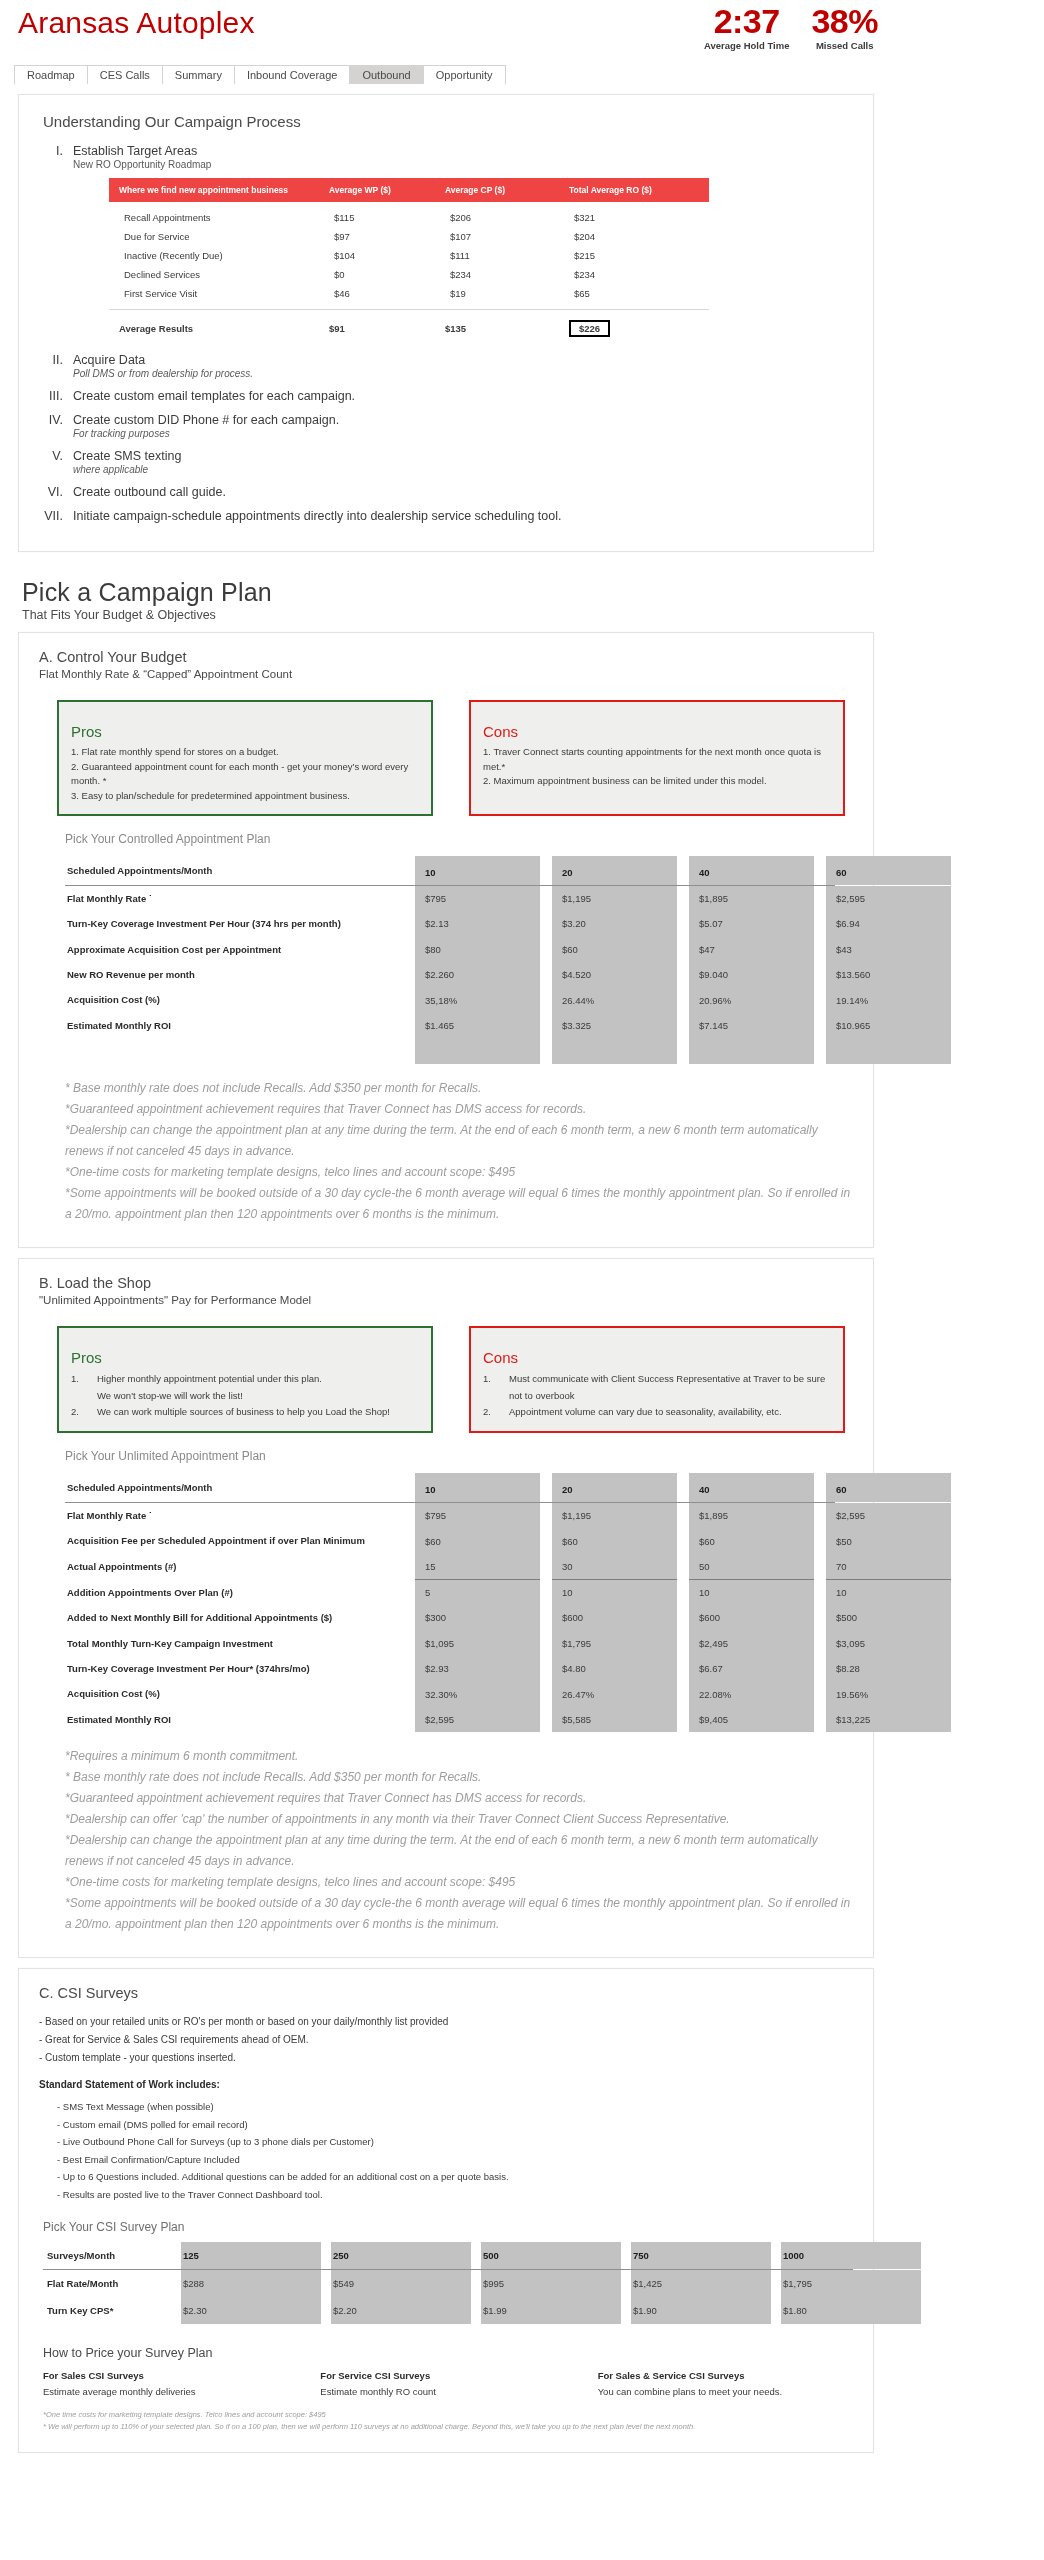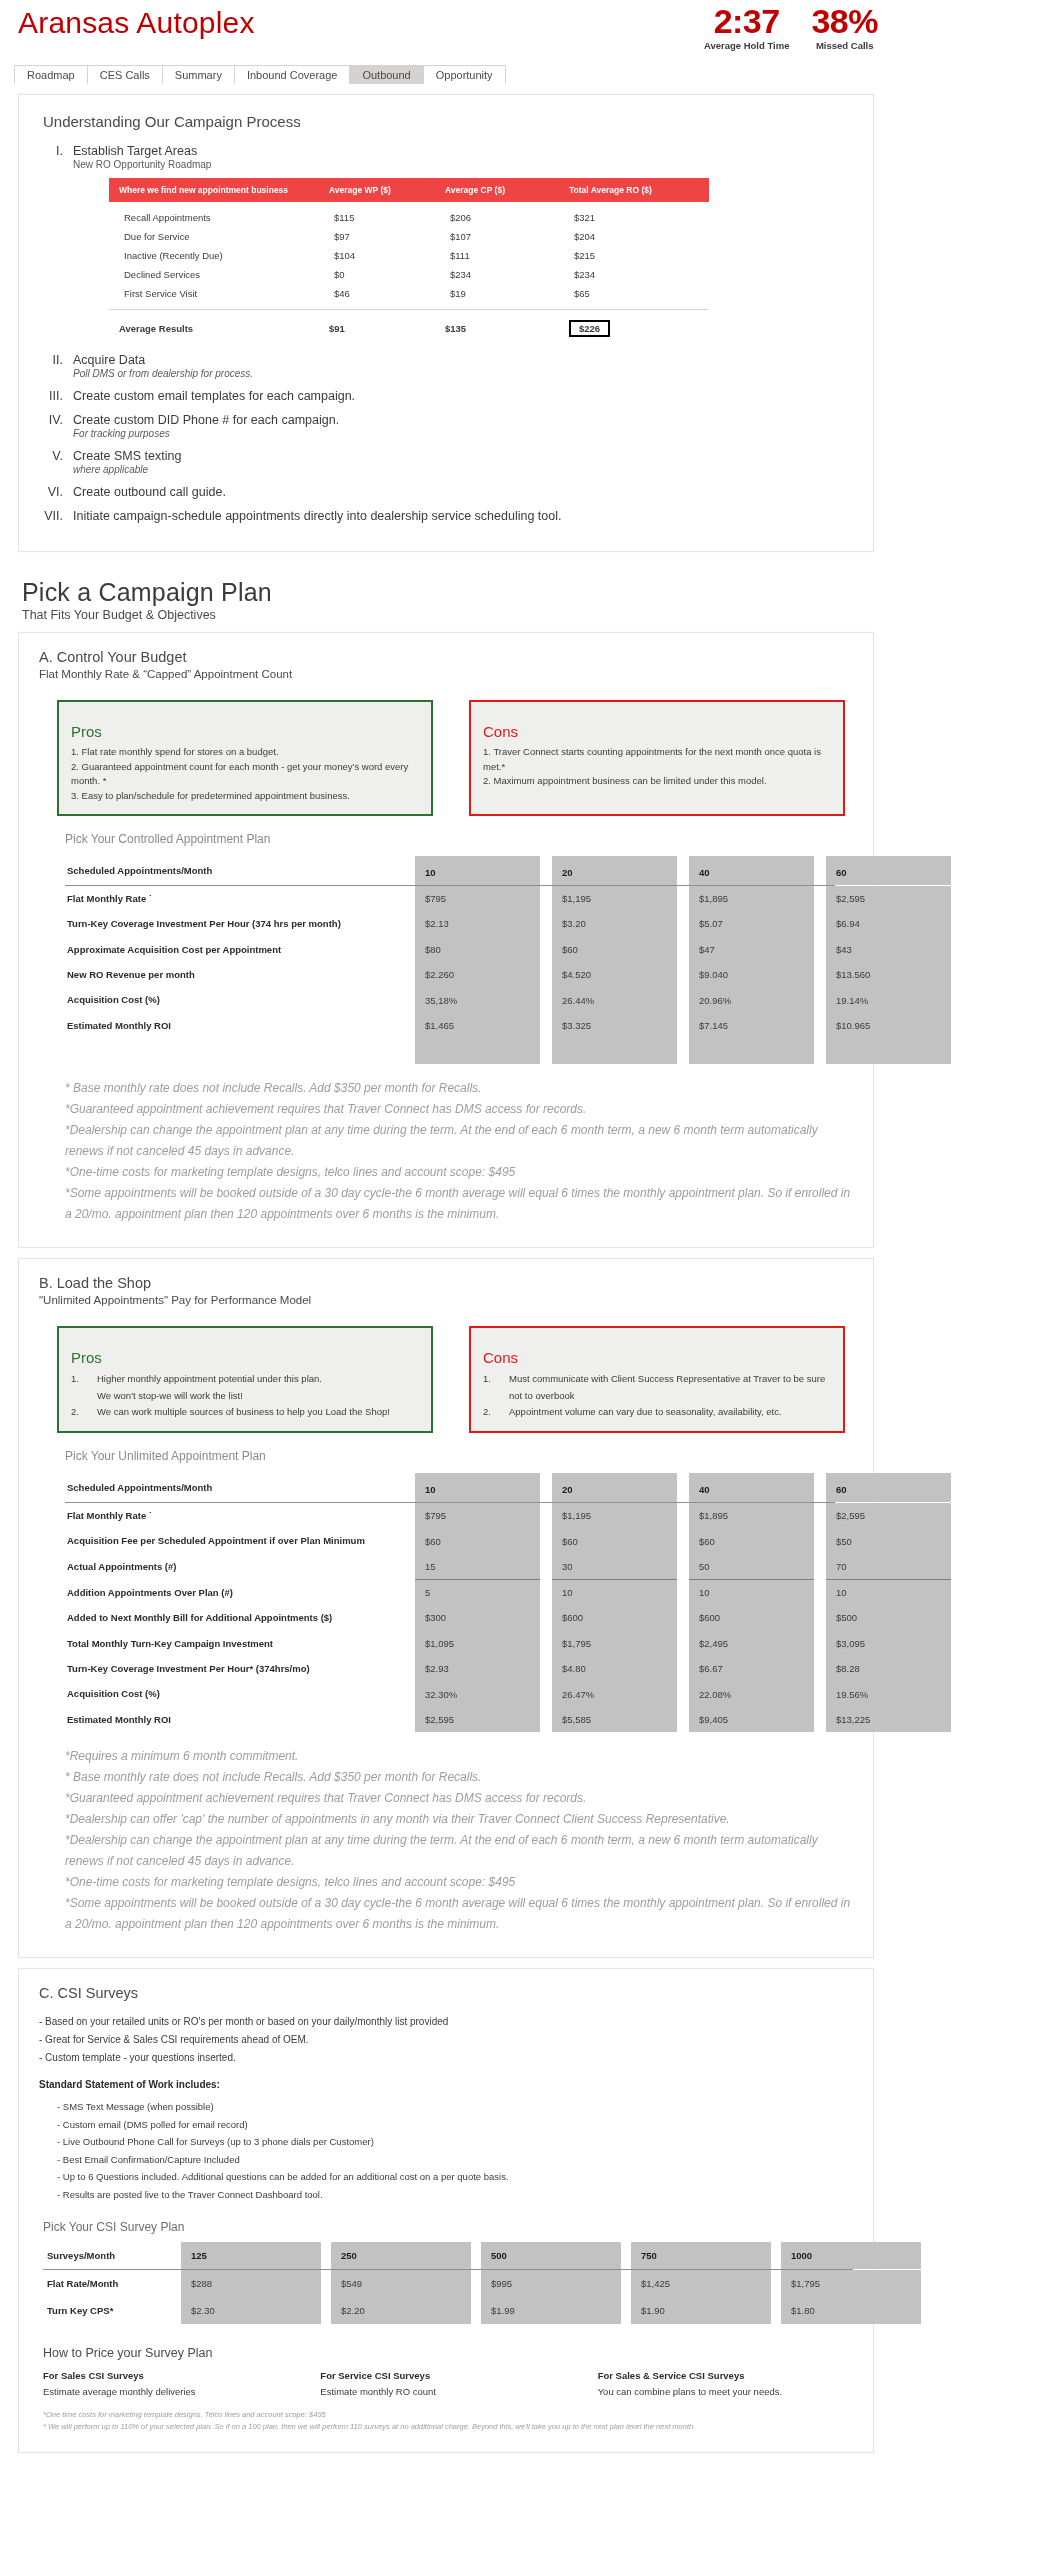--- a/index.html
+++ b/index.html
@@ -110,21 +110,21 @@
   
   .csi-title { font-size: 14.5px; color:#4a4a4a; font-weight:400; margin-bottom: 12px; }
   .csi-line { font-size: 10px; color:#3b3b3b; line-height: 1.8; }
   .csi-sow { font-size: 10px; color:#2b2b2b; font-weight:bold; margin: 12px 0 8px 0; }
   .csi-bullet { font-size: 9.5px; color:#3b3b3b; line-height: 1.85; margin-left: 18px; }
   .csi-plan-title { font-size: 12px; color:#6f6f6f; margin: 16px 0 8px 4px; }
 
   .survey-grid { margin-left: 4px; }
   .sg-row { display:flex; align-items:center; }
   .sg-label { width: 138px; flex:none; font-size: 9.5px; font-weight:bold; color:#2b2b2b; padding: 8px 4px; display:flex; align-items:center; }
-  .sg-cell { width: 140px; flex:none; background:#c2c2c2; font-size:9.5px; color:#3b3b3b; padding: 8px 0 8px 10px; margin-right:10px; display:flex; align-items:center; }
+  .sg-cell { width: 140px; flex:none; background:#c2c2c2; font-size:9.5px; color:#3b3b3b; padding: 8px 0 8px 2px; margin-right:10px; display:flex; align-items:center; }
   .sg-cell.hdr { font-weight:bold; color:#1b1b1b; }
   .sg-row.header-row { border-bottom: 1px solid #8f8f8f; }
 
   .howto-title { font-size: 12.5px; color:#4a4a4a; margin: 22px 0 10px 4px; }
   .howto { display:flex; gap: 22px; margin-left:4px; }
   .howto-col { flex:1; }
   .howto-h { font-size: 9.5px; font-weight:bold; color:#2b2b2b; margin-bottom: 5px; }
   .howto-p { font-size: 9.5px; color:#3b3b3b; }
   .footnotes { margin: 12px 0 0 4px; }
   .footnotes div { font-size: 7.5px; color:#9d9d9d; font-style:italic; line-height:1.7; }

